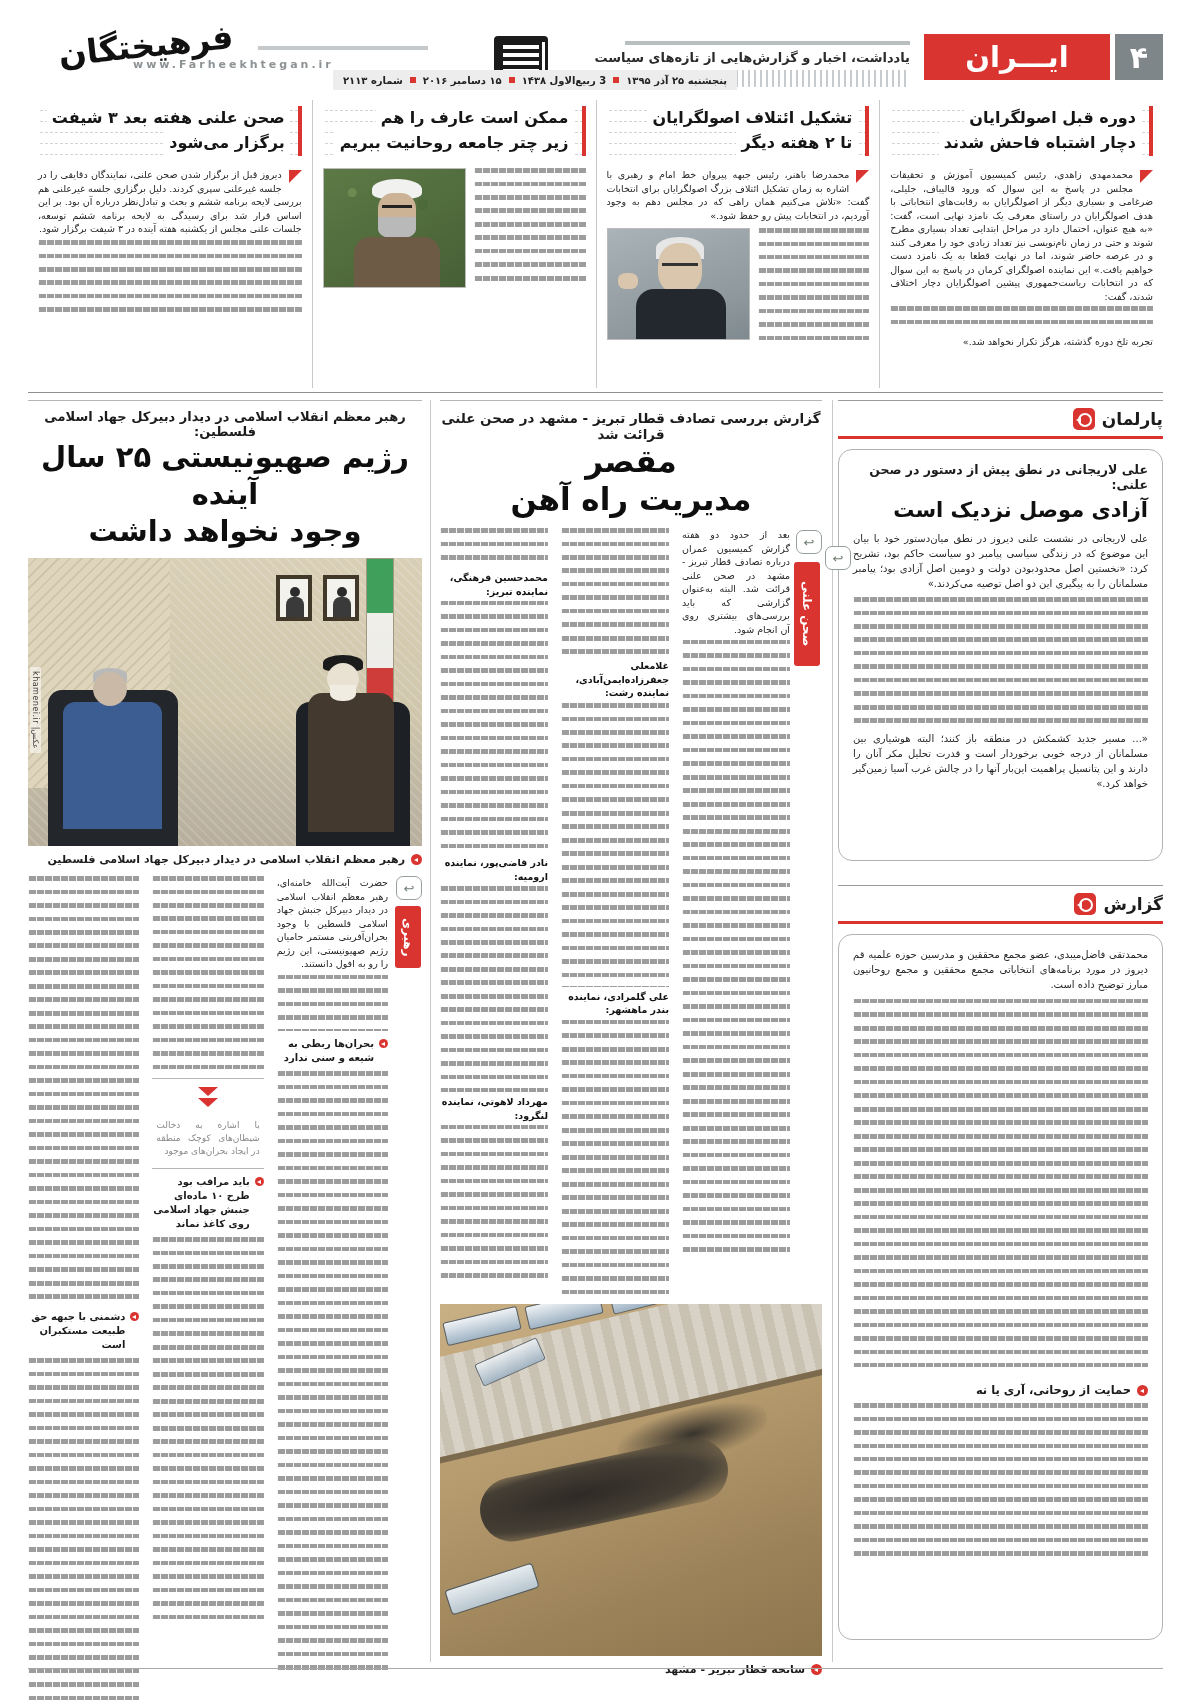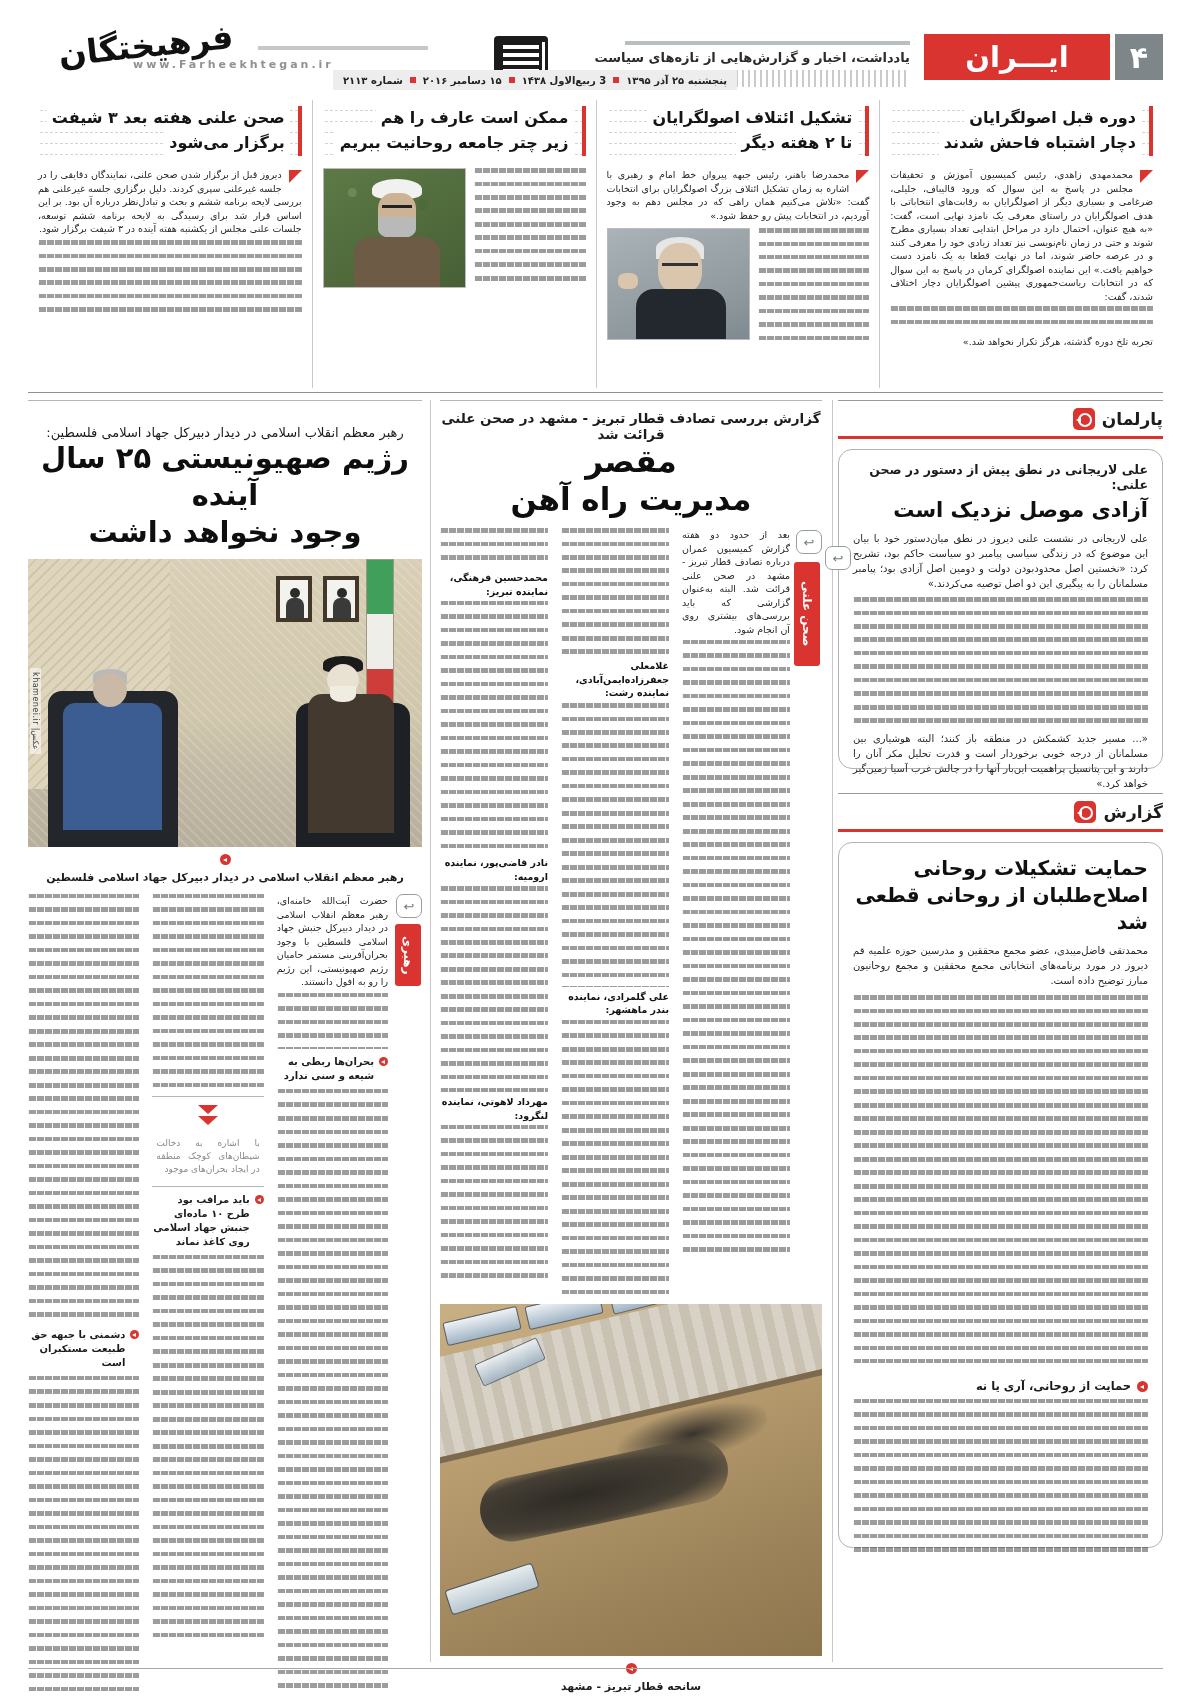--- a/index.html
+++ b/index.html
@@ -91,24 +91,24 @@
 
   .ph-train { position:relative; height:352px; margin-top:8px; overflow:hidden; background:linear-gradient(160deg,#c9b084 0%,#b59a6e 40%,#9c8258 75%,#8d754e 100%); }
   .track { position:absolute; left:-40px; top:6px; width:130%; height:104px; transform:rotate(-13deg);
            background:repeating-linear-gradient(90deg,#d8d2c6 0 10px,#c9c2b2 10px 20px); border-bottom:6px solid #7b6a4d; }
   .car { position:absolute; height:24px; width:76px; background:linear-gradient(#eef2f5,#9fb3c4); border:1px solid #55606b; border-radius:3px; }
   .burn { position:absolute; left:10%; top:44%; width:66%; height:64px; transform:rotate(-12deg); border-radius:40px;
           background:radial-gradient(ellipse at 40% 50%, #2e2a25 0%, #453f35 60%, transparent 100%); }
   .burn2 { position:absolute; left:46%; top:30%; width:40%; height:50px; transform:rotate(-14deg); border-radius:40px;
            background:radial-gradient(ellipse, #37332c 0%, transparent 75%); }
   .flip { position:absolute; left:6px; bottom:54px; width:92px; height:26px; background:linear-gradient(#e6ecef,#b8c6cf); border:1px solid #4e5a64; transform:rotate(-18deg); border-radius:4px; }
-  .cap { display:flex; align-items:center; gap:6px; font-size:11px; font-weight:bold; margin-top:7px;flex-direction:column; }
-
-  
-  .kick-l { border-top:1px solid #b5b5b5; padding-top:24px; text-align:center; font-size:13px; font-weight:normal; }
+  .cap { display:flex; align-items:center; gap:6px; font-size:11px; font-weight:bold; margin-top:7px; }
+
+  
+  .kick-l { border-top:1px solid #b5b5b5; padding-top:8px; text-align:center; font-size:13px; font-weight:bold; }
   .bigh-l { text-align:center; font-size:29px; line-height:37px; font-weight:bold; letter-spacing:-0.5px; color:#0e0e0e; }
   .ph-leader { position:relative; height:288px; margin-top:8px; overflow:hidden;
                background:linear-gradient(180deg,#d8cfb6 0%,#cfc6ab 55%,#c1b9a4 75%,#b7af9c 100%); }
   .ph-leader .tex { position:absolute; inset:0; background:repeating-linear-gradient(45deg, rgba(255,255,255,.14) 0 2px, transparent 2px 7px); }
   .panel { position:absolute; left:0; top:0; width:36%; height:80%; background:#ded5bc;
            background-image:repeating-linear-gradient(-45deg, rgba(160,150,120,.25) 0 2px, transparent 2px 8px); }
   .frame { position:absolute; width:36px; height:46px; background:#f4f2ec; border:4px solid #42382a; }
   .frame i { position:absolute; left:10px; top:8px; width:10px; height:10px; background:#2b2b2b; border-radius:50%; }
   .frame em { position:absolute; left:6px; top:18px; width:18px; height:20px; background:#3a3a3a; border-radius:40% 40% 0 0; }
   .flag { position:absolute; right:7%; top:0; width:28px; height:58%;
@@ -355,39 +355,35 @@
     </div>
   </div>
 
   <div class="abs" style="right:28px; top:400px; width:325px;">
 
     <div class="sec-h">
       <span class="t">پارلمان</span>
       <span class="seco"></span>
     </div>
 
-    <div class="rbox" style="margin-top:10px; height:320px;">
+    <div class="rbox" style="margin-top:10px; height:412px;">
       <div class="gico" style="left:-14px; top:96px;"></div>
       <div class="kick-s">علی لاریجانی در نطق پیش از دستور در صحن علنی:</div>
       <h2>آزادی موصل نزدیک است</h2>
       <p class="body-txt">علی لاریجانی در نشست علنی دیروز در نطق میان‌دستور خود با بیان این موضوع که در زندگی سیاسی پیامبر دو سیاست حاکم بود، تشریح کرد: «نخستین اصل محدودبودن دولت و دومین اصل آزادی بود؛ پیامبر مسلمانان را به پیگیری این دو اصل توصیه می‌کردند.»</p>
       <div class="fx" style="height:128px; margin:6px 0;"></div>
       <p class="body-txt">«... مسیر جدید کشمکش در منطقه باز کنند؛ البته هوشیاری بین مسلمانان از درجه خوبی برخوردار است و قدرت تحلیل مکر آنان را دارند و این پتانسیل پراهمیت این‌بار آنها را در چالش غرب آسیا زمین‌گیر خواهد کرد.»</p>
     </div>
 
     <div class="sec-h" style="margin-top:24px;">
       <span class="t">گزارش</span>
       <span class="seco"></span>
     </div>
 
     <div class="rbox" style="margin-top:10px; height:706px;">
-      <h2 style="text-align:right; font-size:20px; line-height:27px;">
-        <span>حمایت تشکیلات روحانی</span><br>
-        <span>اصلاح‌طلبان از روحانی قطعی شد</span>
-      </h2>
       <p class="body-txt">محمدتقی فاضل‌میبدی، عضو مجمع محققین و مدرسین حوزه علمیه قم دیروز در مورد برنامه‌های انتخاباتی مجمع محققین و مجمع روحانیون مبارز توضیح داده است.</p>
       <div class="fx" style="height:368px; margin:7px 0;"></div>
       <div class="rep-sub">
         <span class="dot"></span>
         <span>حمایت از روحانی، آری یا نه</span>
       </div>
       <div class="fx" style="height:158px;"></div>
     </div>
   </div>
 

